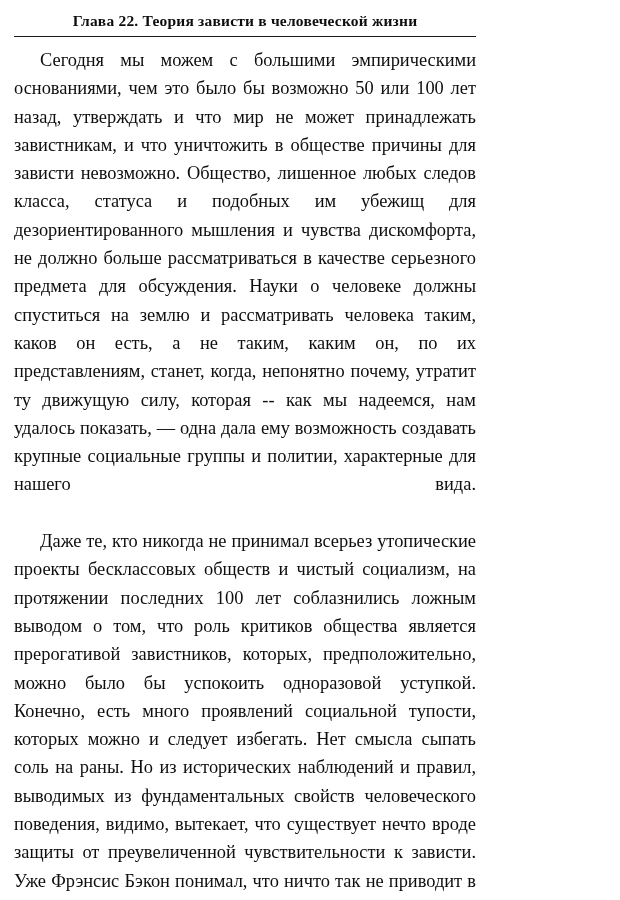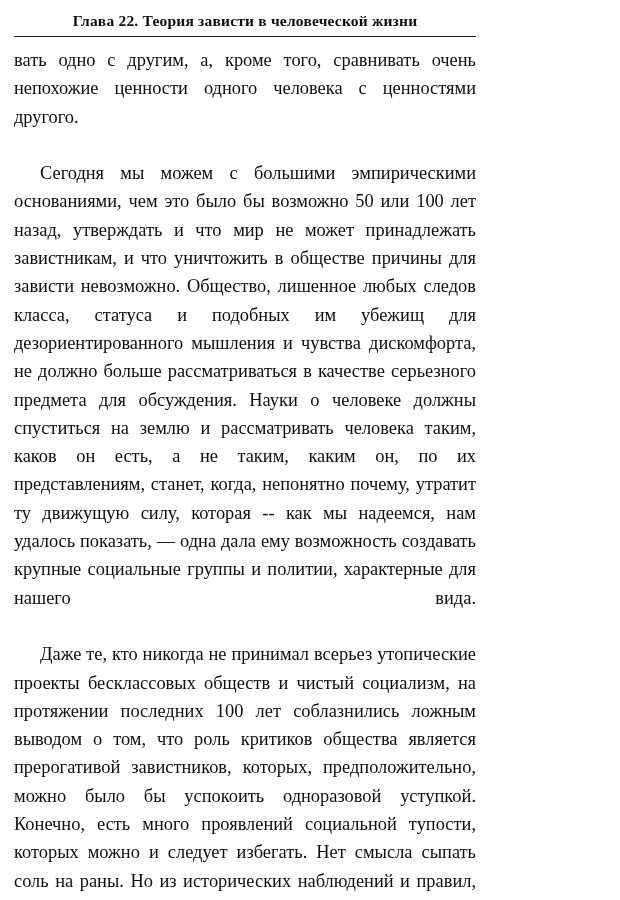--- a/index.html
+++ b/index.html
@@ -59,17 +59,16 @@
     width: 100%;
   }
 </style>
 </head>
 <body>
 
 <div class="page">
   <div class="running-head">Глава 22. Теория зависти в человеческой жизни</div>
   <div class="rule"></div>
   <div class="body-text">
-    <p>вать одно с другим, а, кроме того, сравнивать очень непохожие ценности одного человека с ценностями другого.</p>
     <p class="indent">Сегодня мы можем с большими эмпирическими основаниями, чем это было бы возможно 50 или 100 лет назад, утверждать и что мир не может принадлежать завистникам, и что уничтожить в обществе причины для зависти невозможно. Общество, лишенное любых следов класса, статуса и подобных им убежищ для дезориентированного мышления и чувства дискомфорта, не должно больше рассматриваться в качестве серьезного предмета для обсуждения. Науки о человеке должны спуститься на землю и рассматривать человека таким, каков он есть, а не таким, каким он, по их представлениям, станет, когда, непонятно почему, утратит ту движущую силу, которая -- как мы надеемся, нам удалось показать, — одна дала ему возможность создавать крупные социальные группы и политии, характерные для нашего вида.</p>
     <p class="indent">Даже те, кто никогда не принимал всерьез утопические проекты бесклассовых обществ и чистый социализм, на протяжении последних 100 лет соблазнились ложным выводом о том, что роль критиков общества является прерогативой завистников, которых, предположительно, можно было бы успокоить одноразовой уступкой. Конечно, есть много проявлений социальной тупости, которых можно и следует избегать. Нет смысла сыпать соль на раны. Но из исторических наблюдений и правил, выводимых из фундаментальных свойств человеческого поведения, видимо, вытекает, что существует нечто вроде защиты от преувеличенной чувствительности к зависти. Уже Фрэнсис Бэкон понимал, что ничто так не приводит в ярость завистливого человека и ничто так не питает его недовольства, как чье-то иррациональное отречение от своего превосходства ради перспективы устранения зависти. Несомненно, пришло время, когда мы должны перестать вести себя так, как если бы завистливый человек был главным критерием экономической и социальной политики.</p>
   </div>
 </div>
 
 </body></html>

